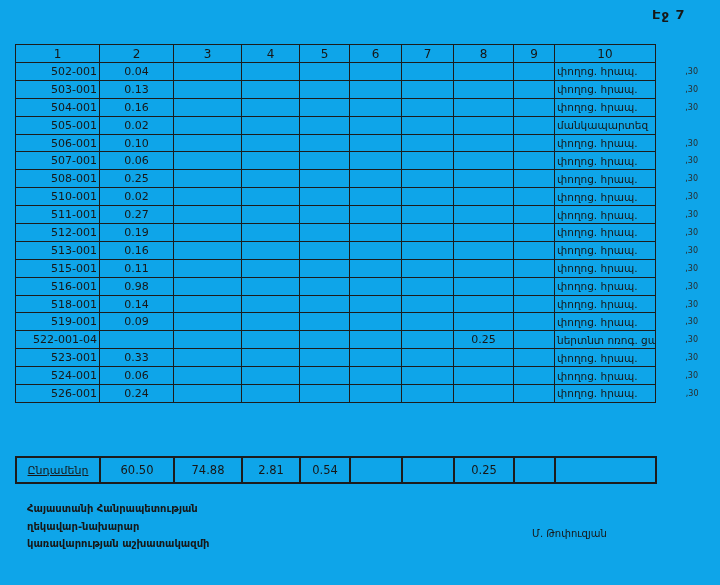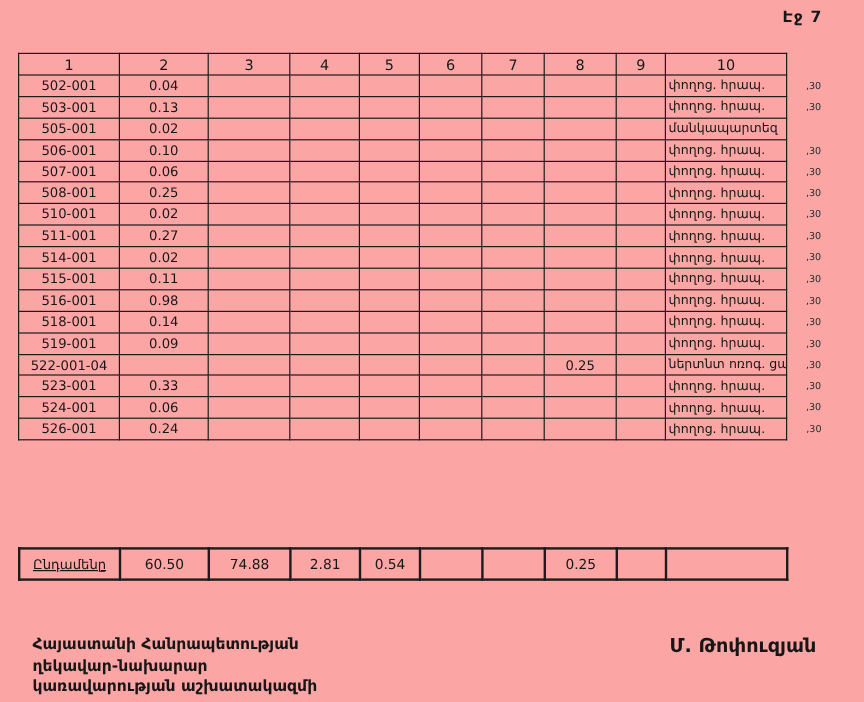--- a/index.html
+++ b/index.html
@@ -2,21 +2,21 @@
 <html><head>
 <meta charset="utf-8">
 <style>
   html,body{margin:0;padding:0;}
   body{
     width:720px;height:585px;position:relative;
     background:#ffffff;color:#171717;
     font-family:"DejaVu Sans", sans-serif;
     overflow:hidden;
   }
-  .page{position:absolute;inset:0;background:#fca5a5;}
+  .page{position:absolute;inset:0;background:#0ea5e9;}
   .page-label{
     position:absolute;left:652px;top:7px;
     font-size:13px;font-weight:bold;letter-spacing:1px;
   }
   
   table.sheet{
     position:absolute;left:15px;top:44px;
     border-collapse:collapse;table-layout:fixed;
     width:685px;
     font-size:11px;
@@ -26,44 +26,44 @@
     height:17px;font-size:12px;font-weight:normal;
     text-align:center;padding:0;
   }
   table.sheet td{
     border-left:1px solid #1c1c1c;border-right:1px solid #1c1c1c;
     border-top:1.8px solid #1c1c1c;border-bottom:1.8px solid #1c1c1c;
     height:16.9px;padding:0 2px;
     white-space:nowrap;overflow:hidden;vertical-align:middle;
   }
   table.sheet th.hm, table.sheet td.cm{border:none;background:transparent;}
-  td.c1{text-align:center;padding-left:4px;}
+  td.c1{text-align:right;padding-left:4px;}
   td.c2{text-align:center;}
   td.c8{text-align:center;}
   td.c10{text-align:left;font-size:10.5px;padding-left:3px;}
-  td.cm{font-size:8px;color:#2b2b2b;text-align:center;padding-left:7px;}
+  td.cm{font-size:8px;color:#2b2b2b;text-align:right;padding-left:7px;}
   
   table.totals{
     position:absolute;left:15px;top:456px;
     border-collapse:collapse;table-layout:fixed;
     width:640px;font-size:11.5px;
   }
   table.totals td{
     border:2px solid #1c1c1c;height:24px;padding:0 2px;
     text-align:center;white-space:nowrap;overflow:hidden;vertical-align:middle;
   }
   td.total-label{text-decoration:underline;text-align:center;font-size:11px;}
   
   .footer-left{
-    position:absolute;left:27px;top:529px;
-    font-size:13px;font-weight:bold;line-height:17.5px;
+    position:absolute;left:27px;top:500px;
+    font-size:10px;font-weight:bold;line-height:17.5px;
   }
   .signature{
-    position:absolute;left:558px;top:528px;
-    font-size:16px;font-weight:bold;
+    position:absolute;left:532px;top:528px;
+    font-size:10px;font-weight:normal;
   }
 </style>
 </head>
 <body>
 
 <div class="page">
 
   <div class="page-label">Էջ 7</div>
 
   <table class="sheet">
@@ -116,20 +116,33 @@
           <td></td>
         <td></td>
           <td></td>
         <td></td>
         <td class="c8"></td>
         <td></td>
         <td class="c10">փողոց. հրապ.</td>
         <td class="cm">,30</td>
       </tr>
       <tr>
+        <td class="c1">504-001</td>
+        <td class="c2">0.16</td>
+        <td></td>
+          <td></td>
+        <td></td>
+          <td></td>
+        <td></td>
+        <td class="c8"></td>
+        <td></td>
+        <td class="c10">փողոց. հրապ.</td>
+        <td class="cm">,30</td>
+      </tr>
+      <tr>
         <td class="c1">505-001</td>
         <td class="c2">0.02</td>
         <td></td>
           <td></td>
         <td></td>
           <td></td>
         <td></td>
         <td class="c8"></td>
         <td></td>
         <td class="c10">մանկապարտեզ</td>
@@ -194,22 +207,35 @@
           <td></td>
         <td></td>
           <td></td>
         <td></td>
         <td class="c8"></td>
         <td></td>
         <td class="c10">փողոց. հրապ.</td>
         <td class="cm">,30</td>
       </tr>
       <tr>
-        <td class="c1">514-001</td>
-        <td class="c2">0.02</td>
+        <td class="c1">512-001</td>
+        <td class="c2">0.19</td>
+        <td></td>
+          <td></td>
+        <td></td>
+          <td></td>
+        <td></td>
+        <td class="c8"></td>
+        <td></td>
+        <td class="c10">փողոց. հրապ.</td>
+        <td class="cm">,30</td>
+      </tr>
+      <tr>
+        <td class="c1">513-001</td>
+        <td class="c2">0.16</td>
         <td></td>
           <td></td>
         <td></td>
           <td></td>
         <td></td>
         <td class="c8"></td>
         <td></td>
         <td class="c10">փողոց. հրապ.</td>
         <td class="cm">,30</td>
       </tr>

